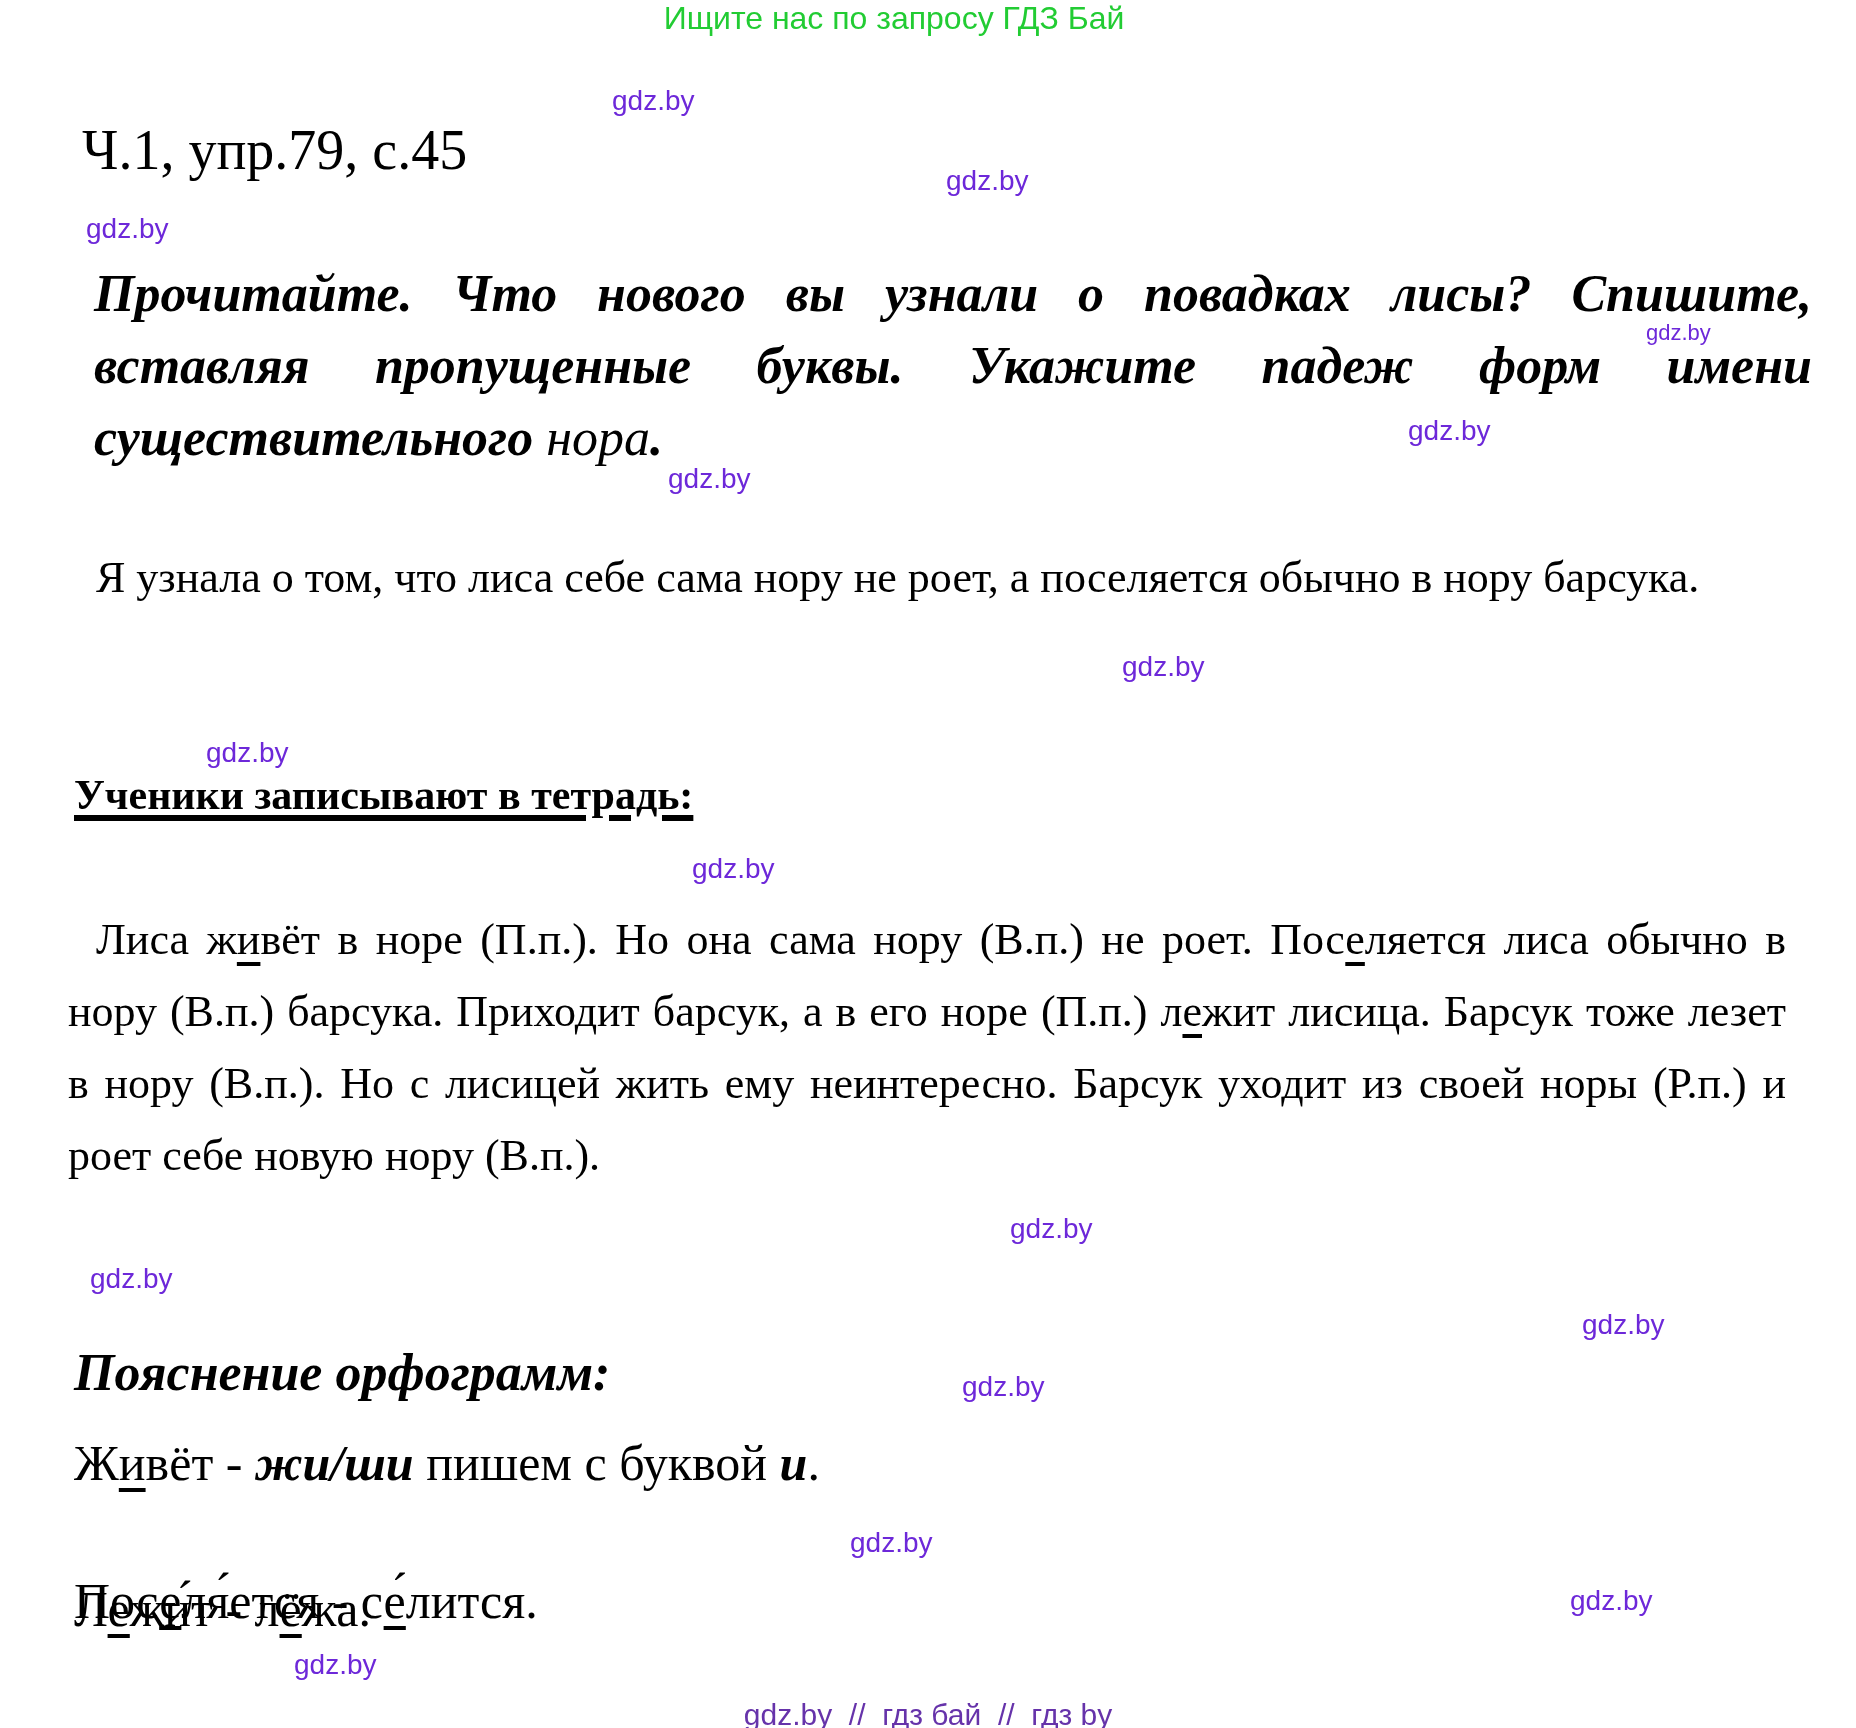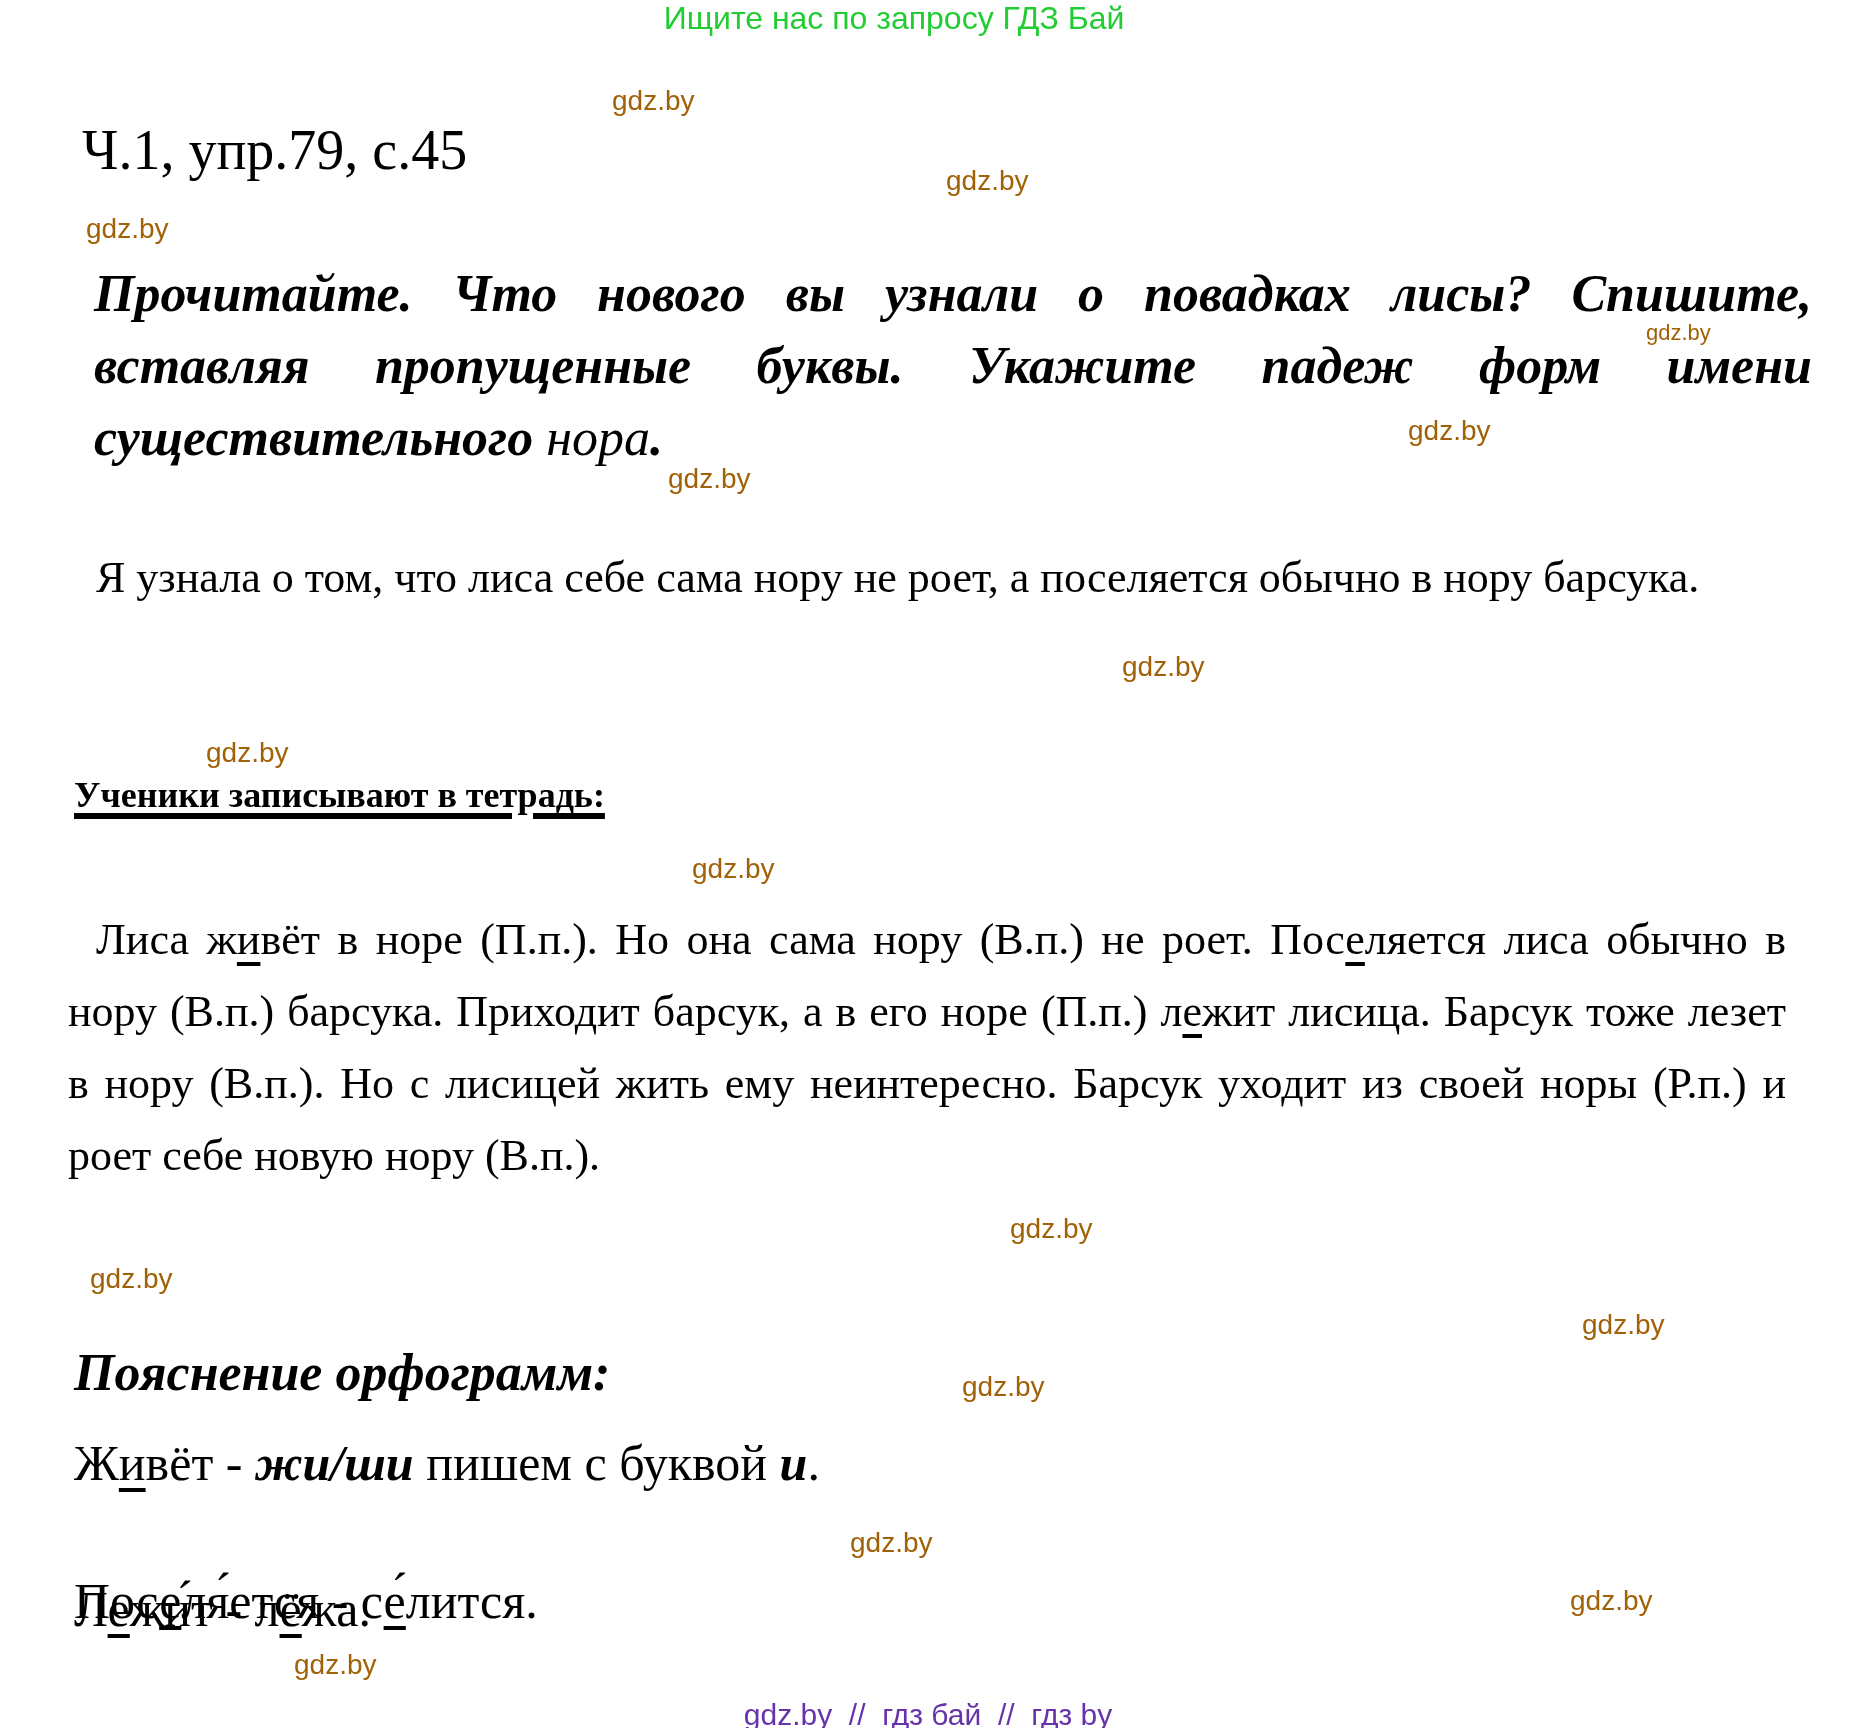--- a/index.html
+++ b/index.html
@@ -1,25 +1,25 @@
 <!DOCTYPE html>
 <html><head>
 <meta charset="utf-8">
 <style>
   html, body { margin:0; padding:0; background:#ffffff; }
   body { width:1856px; height:1728px; position:relative; overflow:hidden; font-family:"Liberation Serif", serif; color:#000; }
   .abs { position:absolute; }
   .promo { top:0; left:0; width:1788px; text-align:center; font-family:"Liberation Sans", sans-serif; font-size:32px; color:#22cc33; line-height:36px; }
-  .wm { font-family:"Liberation Sans", sans-serif; font-size:28px; color:#a16207; line-height:30px; }
+  .wm { font-family:"Liberation Sans", sans-serif; font-size:28px; color:#6d28d9; line-height:30px; }
   .title { left:82px; top:118px; font-size:56px; font-weight:normal; line-height:64px; }
   .task { left:74px; top:258px; width:1718px; font-size:52px; font-weight:bold; font-style:italic; line-height:72px; text-align:justify; text-align-last:left;margin-left:20px; }
   .task .ital { font-weight:normal; }
   .para { left:68px; width:1718px; font-size:44px; line-height:72px; text-align:justify; text-align-last:left; }
   .indent { text-indent:28px; }
-  .sub { left:74px; top:764px; font-size:36px; font-weight:bold; line-height:62px; text-decoration:underline; text-decoration-thickness:6px; text-underline-offset:6px; }
+  .sub { left:74px; top:764px; font-size:42px; font-weight:bold; line-height:62px; text-decoration:underline; text-decoration-thickness:6px; text-underline-offset:6px; }
   .expl-title { left:74px; top:1342px; font-size:52px; font-weight:bold; font-style:italic; line-height:62px;text-align:right; }
   .rule { left:74px; font-size:50px; line-height:62px; }
   .u { text-decoration:underline; text-decoration-thickness:4px; text-underline-offset:8px; }
   .bi { font-weight:bold; font-style:italic;margin-top:48px; }
   .footer { left:0; width:1856px; top:1698px; text-align:center; font-family:"Liberation Sans", sans-serif; font-size:30px; color:#6633aa; line-height:34px; }
 </style>
 </head>
 <body>
 
 <div class="abs promo">Ищите нас по запросу ГДЗ Бай</div>

